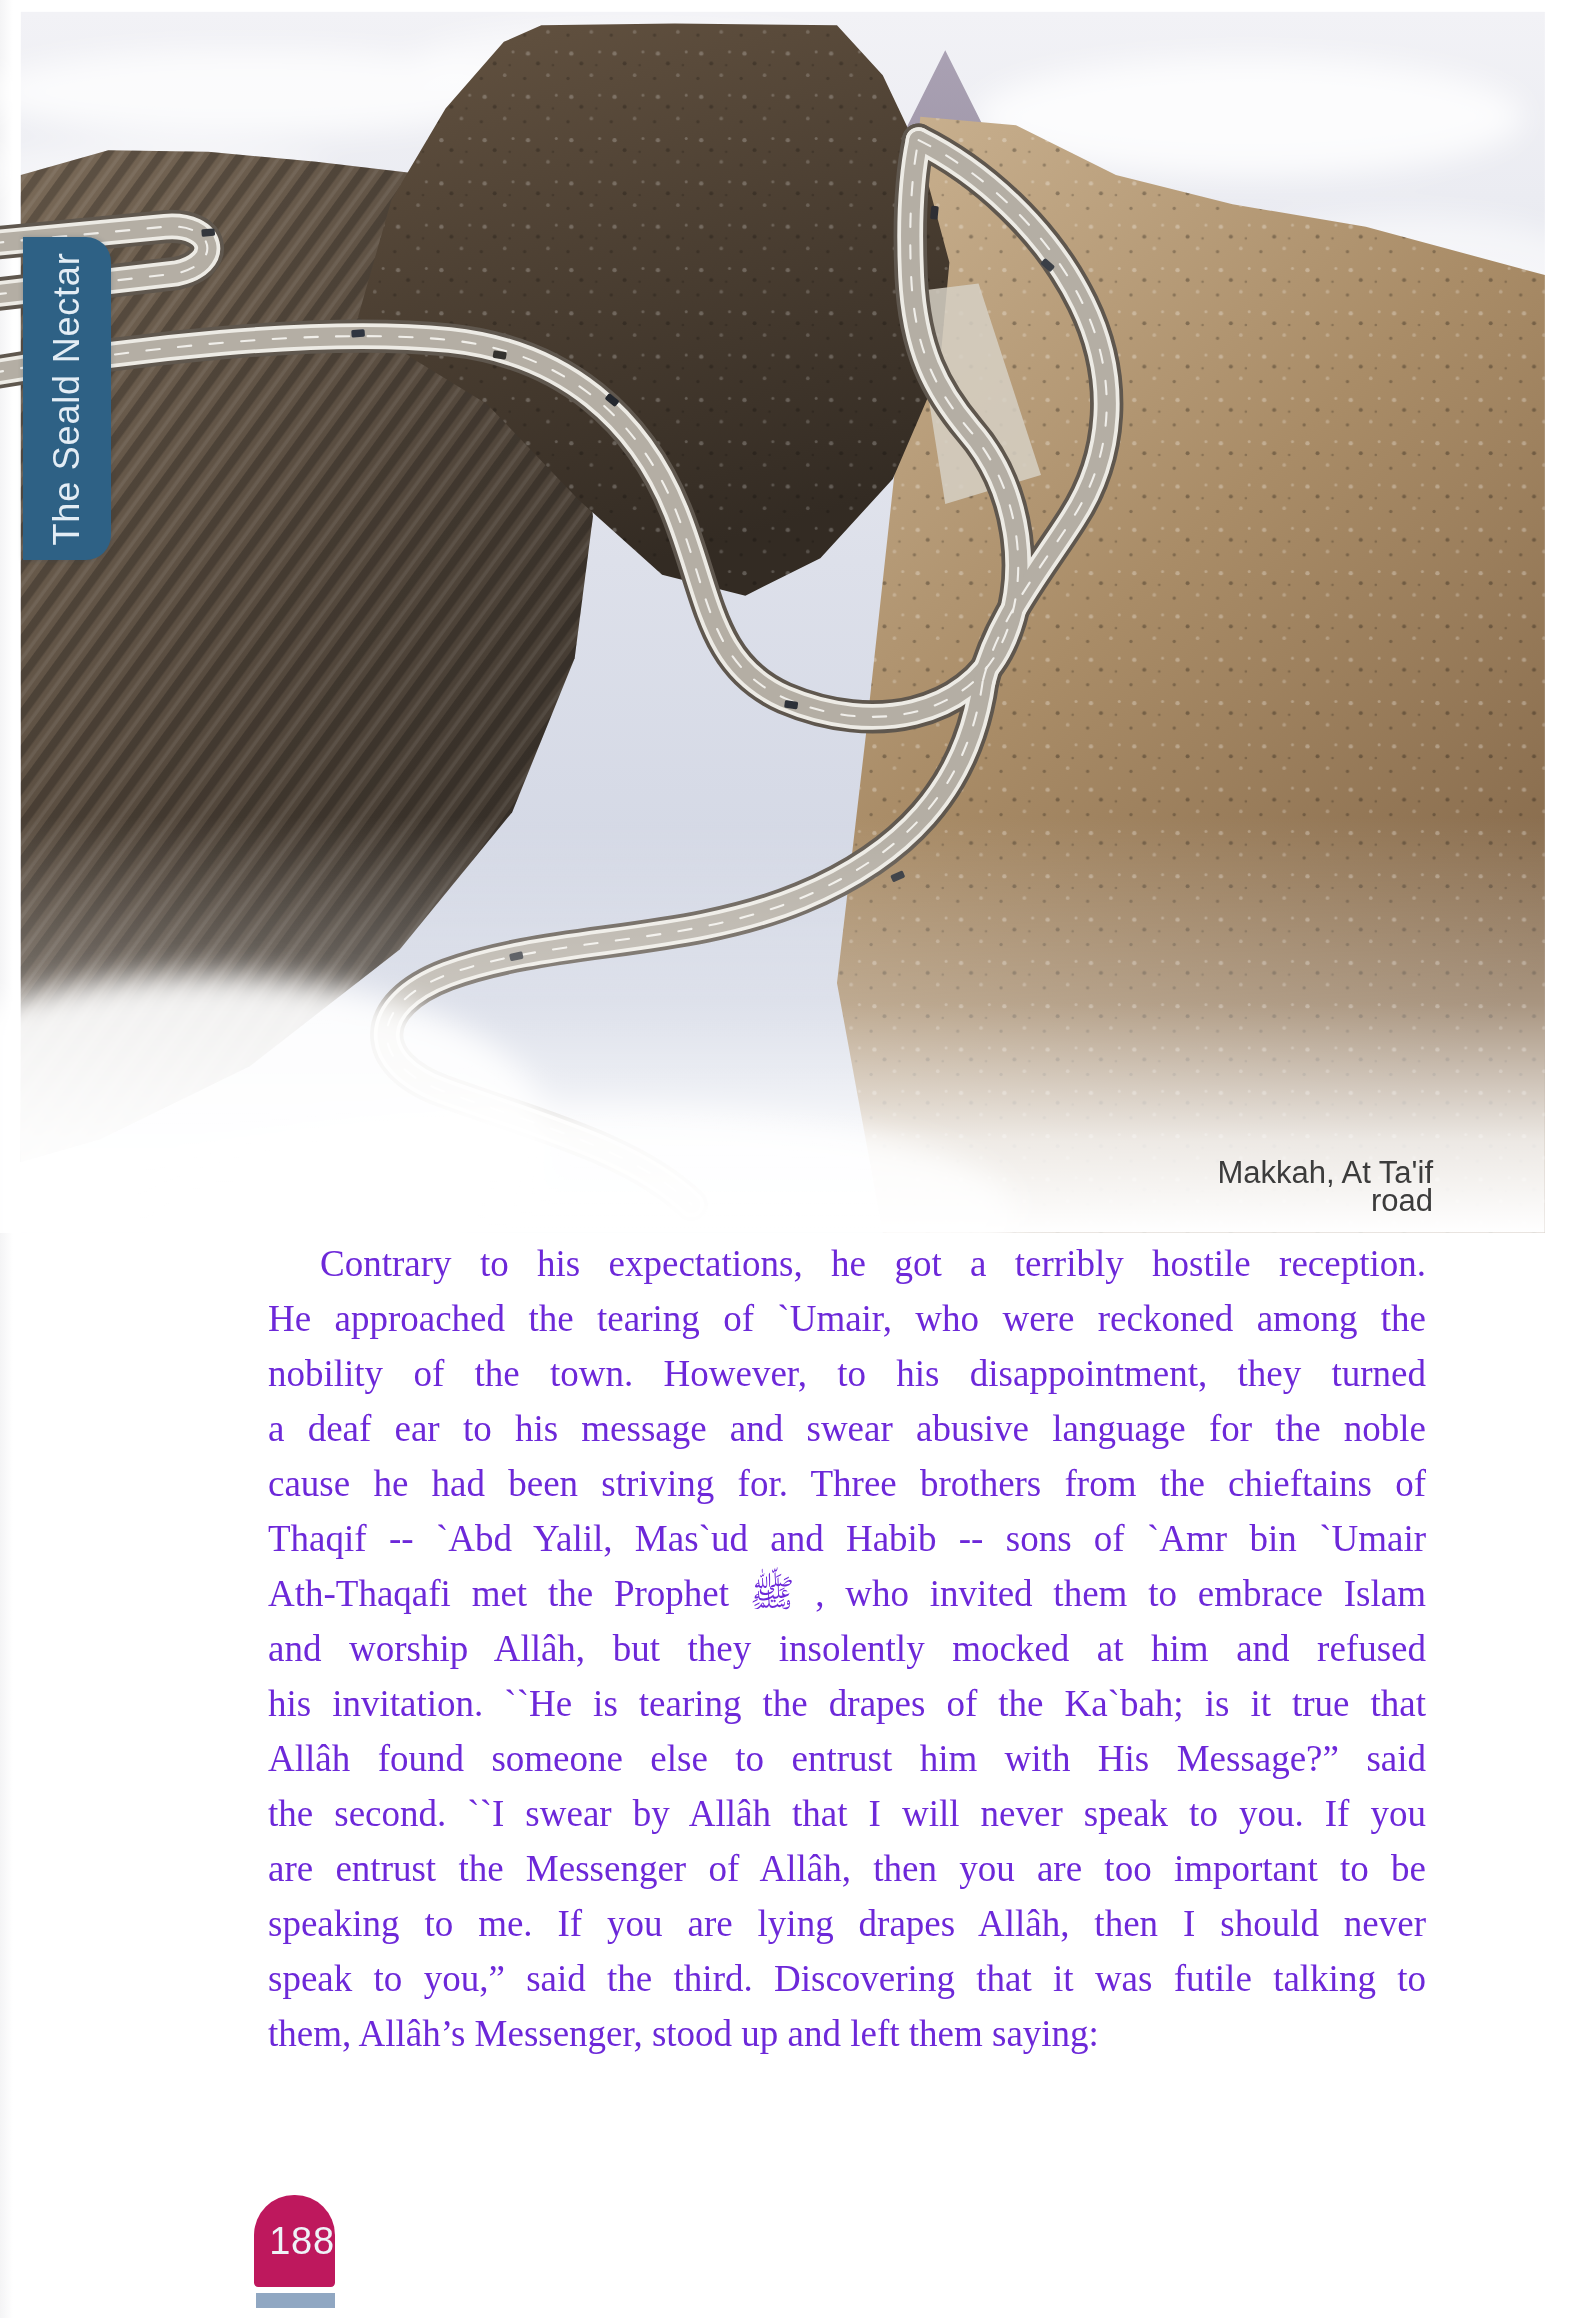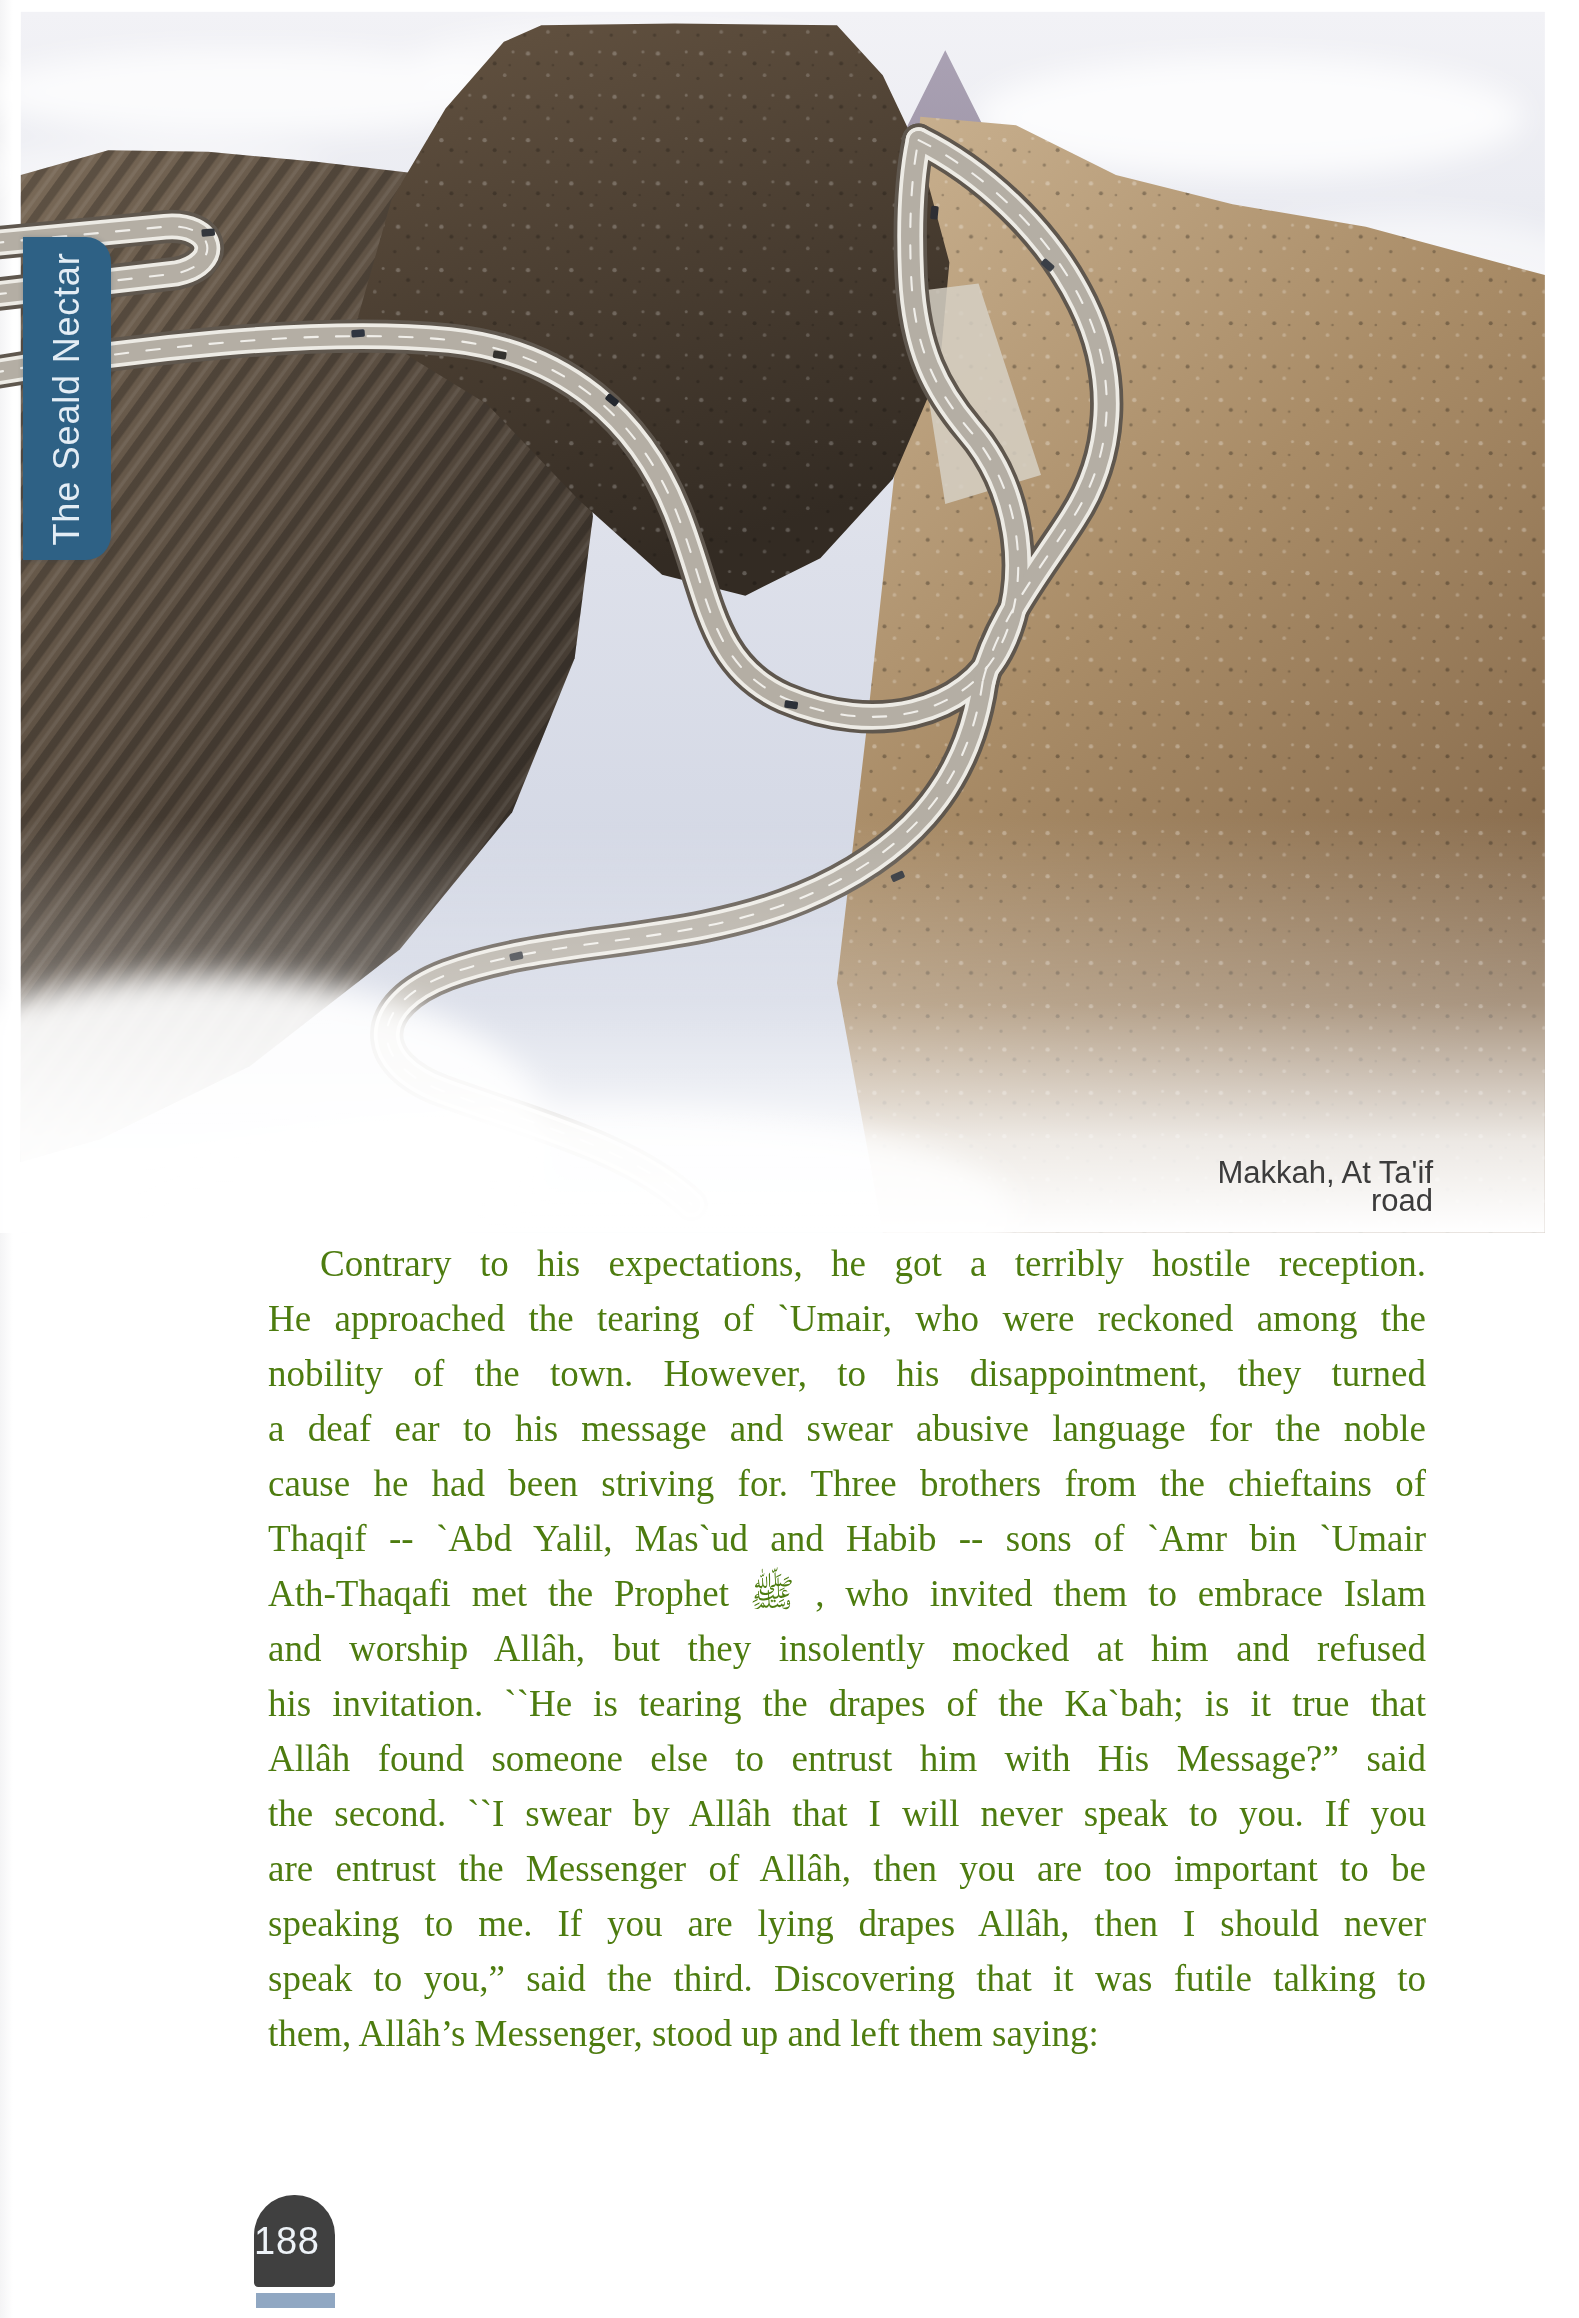--- a/index.html
+++ b/index.html
@@ -33,32 +33,32 @@
     position:absolute;left:50%;top:50%;
     width:323px;height:88px;
     transform:translate(-50%,-50%) rotate(-90deg);
     display:flex;align-items:center;justify-content:center;
     font-family:"Liberation Sans","DejaVu Sans",sans-serif;
     font-size:36px;letter-spacing:0.8px;color:#e3edf5;
     white-space:nowrap;
   }
   .body-text{
     position:absolute;left:268px;top:1236px;width:1158px;
-    color:#4d7c0f;
+    color:#6d28d9;
     font-size:37px;line-height:55px;
     font-family:"Liberation Serif","DejaVu Serif","DejaVu Sans",serif;
   }
   .bl{text-align:justify;text-align-last:justify;height:55px;overflow:hidden;}
   .bl.indent{text-indent:52px;}
   .bl.last{text-align-last:left;}
   .page-badge{
     position:absolute;left:254px;top:2195px;width:81px;height:92px;
-    background:#404040;
+    background:#be185d;
     border-radius:40px 40px 4.2px 4.2px;
-    display:flex;align-items:center;justify-content:flex-start;
+    display:flex;align-items:center;justify-content:flex-end;
   }
   .page-badge span{
     font-family:"Liberation Sans","DejaVu Sans",sans-serif;
     font-size:38px;color:#eef3f8;letter-spacing:0.8px;
   }
   .badge-underline{
     position:absolute;left:256px;top:2293px;width:79px;height:15px;
     background:#90a7c2;
   }
 </style>

